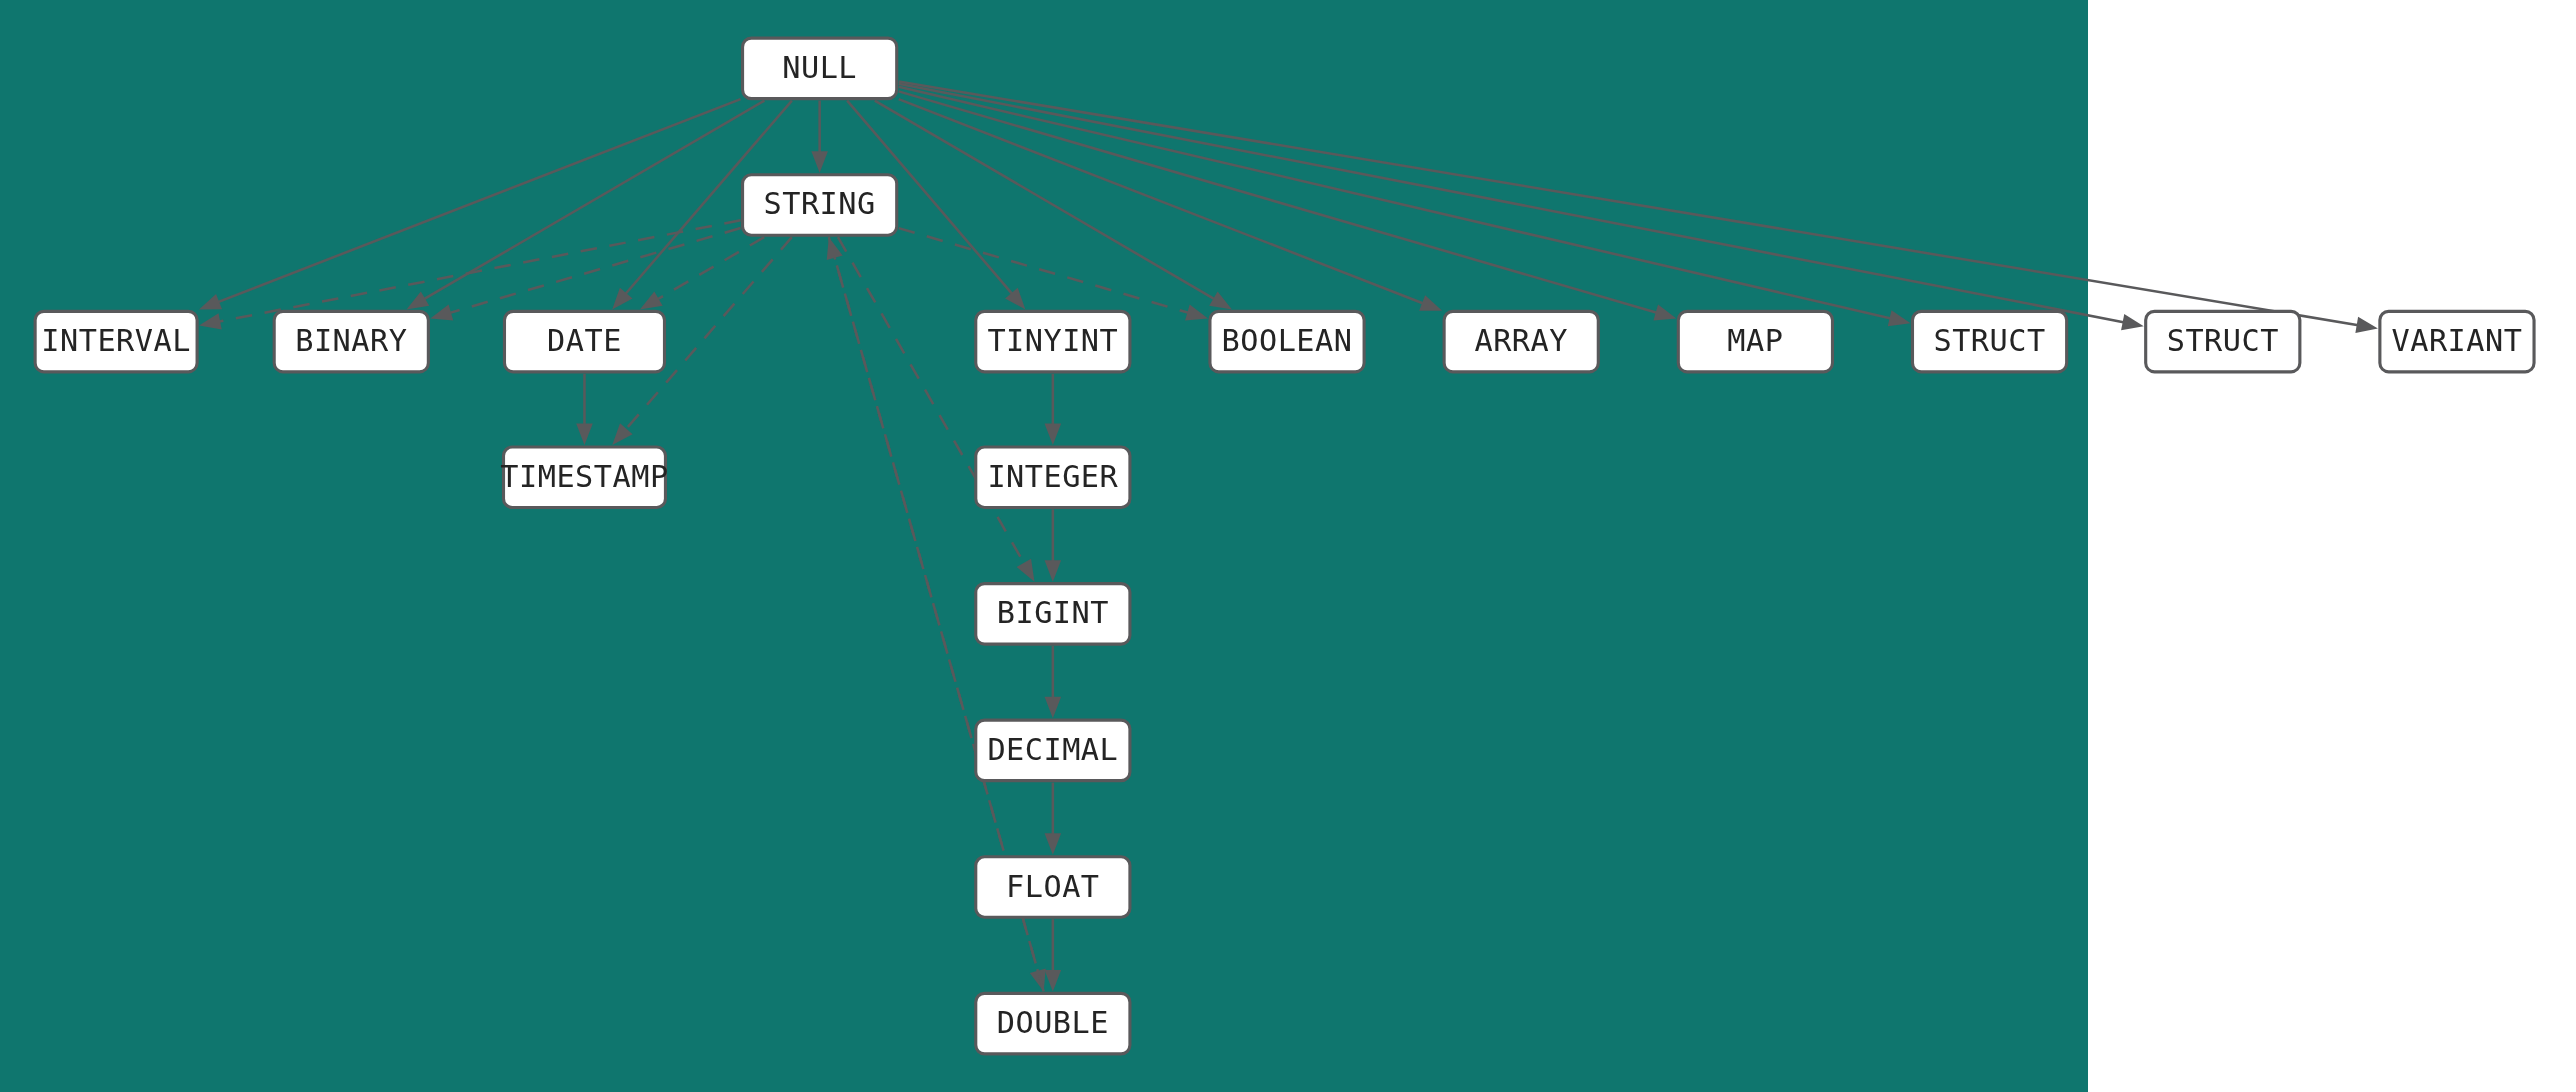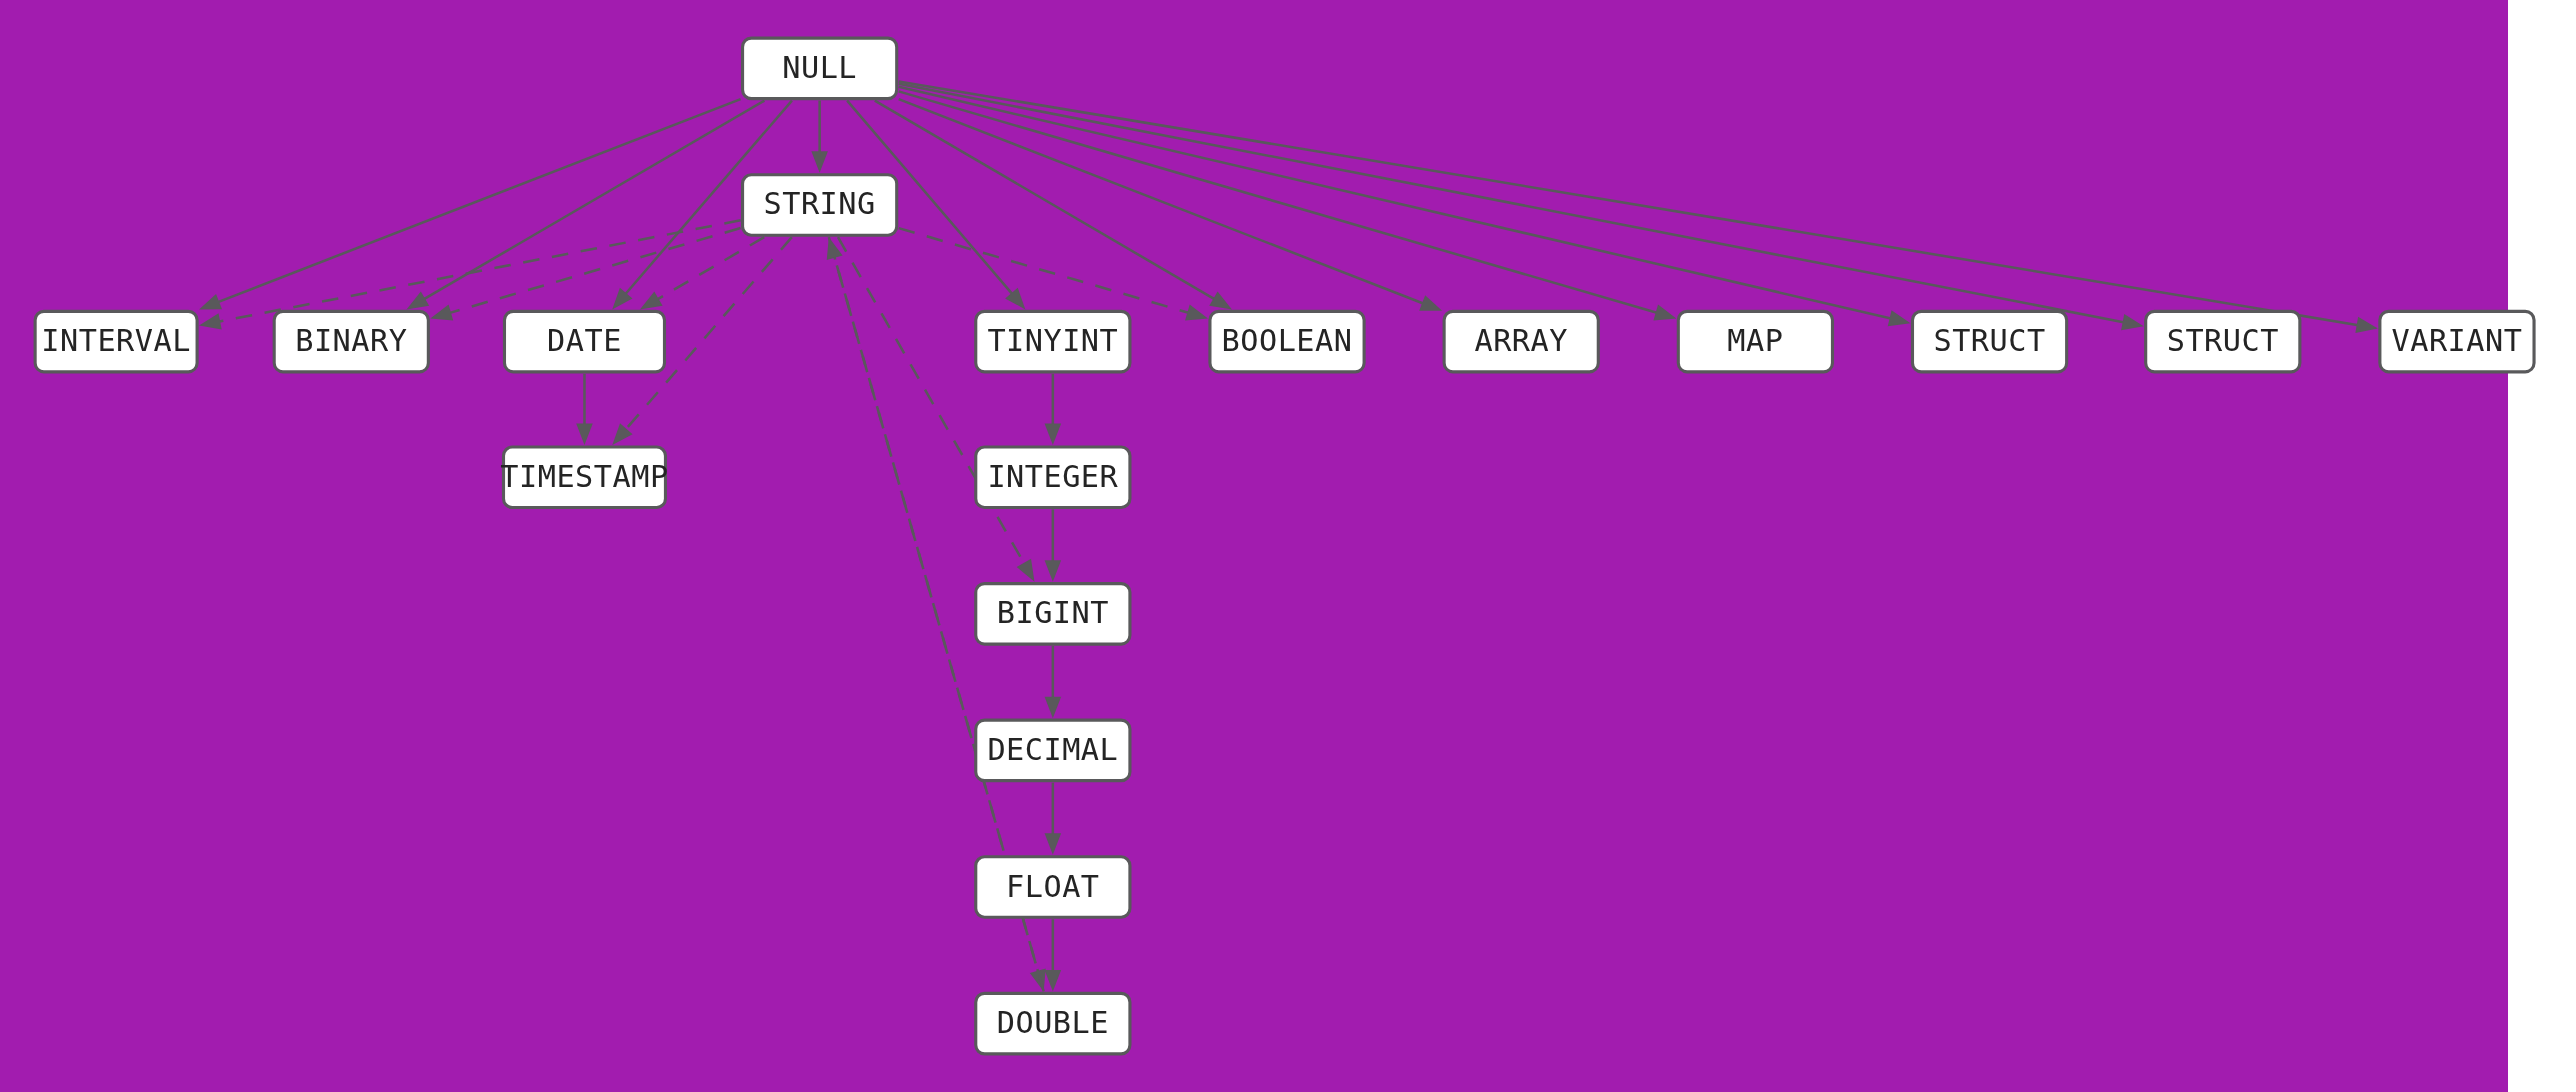--- a/index.html
+++ b/index.html
@@ -8,23 +8,23 @@
     background: #ffffff;
   }
   body {
     width: 2576px;
     height: 1093px;
     overflow: hidden;
     font-family: "DejaVu Sans Mono", monospace;
   }
   #diagram-root {
     position: relative;
-    width: 2508px;
+    width: 2088px;
     height: 1093px;
-    background: #a21caf;
+    background: #0f766e;
   }
   svg#graph {
     display: block;
     width: 2576px;
     height: 1093px;
   }
   .node-rect {
     fill: #ffffff;
     stroke: #59595b;
     stroke-width: 3.2;

